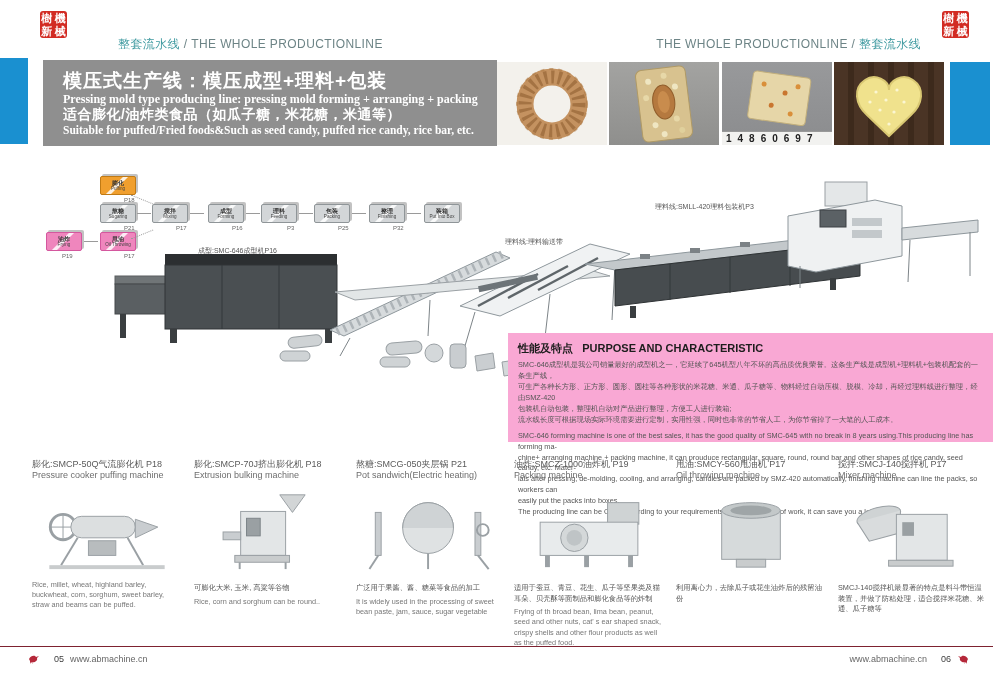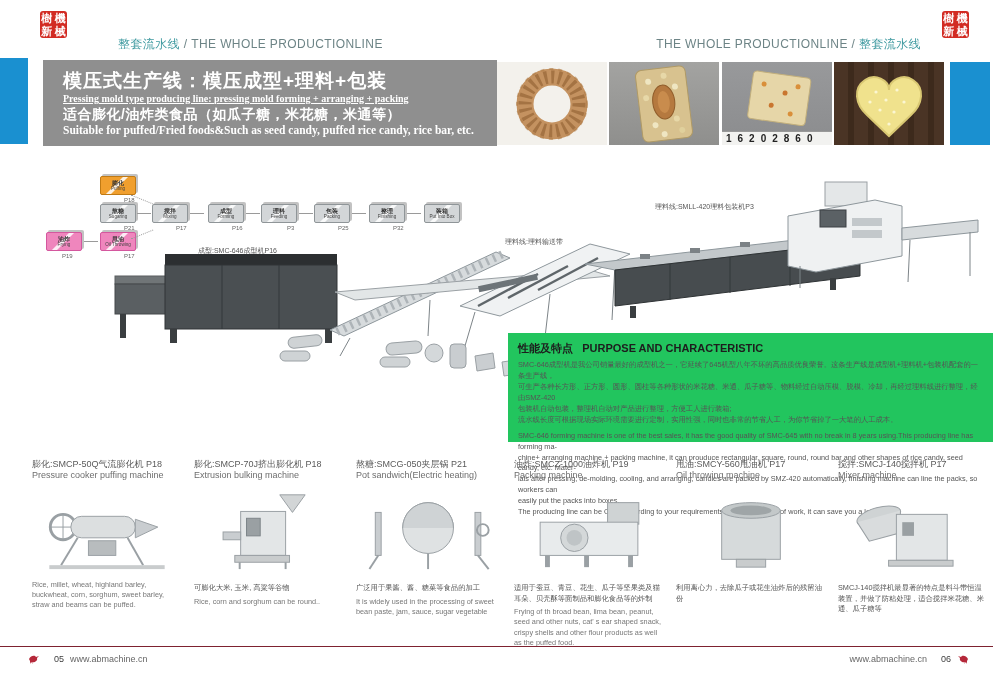--- a/index.html
+++ b/index.html
@@ -12,21 +12,21 @@
          display:grid;grid-template-columns:1fr 1fr;align-items:center;justify-items:center;
          font-size:11px;line-height:12px;font-weight:bold;}
   .tagline{font-size:12px;letter-spacing:.4px;color:#6d8486;white-space:nowrap;}
   .tagline .zh{color:#3f9aa0;}
 
   
   .accent{background:#1a90d0;}
   .titlebox{left:43px;top:60px;width:454px;height:86px;background:#8f8f8f;color:#fff;
             padding:10px 0 10px 20px;box-sizing:border-box;}
   .t-zh1{font-size:19px;font-weight:bold;letter-spacing:1px;line-height:22px;}
-  .t-en1{font-family:"Liberation Serif","DejaVu Serif",serif;font-weight:bold;font-size:10px;line-height:14px;text-decoration:underline;}
+  .t-en1{font-family:"Liberation Serif","DejaVu Serif",serif;font-weight:bold;font-size:12px;line-height:14px;}
   .t-zh2{font-size:14px;font-weight:bold;line-height:17px;letter-spacing:.5px;}
   .t-en2{font-family:"Liberation Serif","DejaVu Serif",serif;font-weight:bold;font-size:11.5px;line-height:14px;}
 
   
   .photo{top:62px;width:110px;height:83px;overflow:hidden;}
   .ruler{position:absolute;left:0;bottom:0;width:110px;height:13px;background:#f2f2f0;
          color:#222;font-size:10px;font-weight:bold;letter-spacing:6px;padding-left:4px;
          line-height:13px;border-top:1px solid #999;}
 
   
@@ -39,21 +39,21 @@
   .c-orange{background-color:#f09f2e;border:1px solid #c07a14;}
   .c-pink{background-color:#ef86bd;border:1px solid #d4579e;}
   .c-gray{background-color:#d3d6d8;border:1px solid #8f9598;}
   .pref{position:absolute;font-size:6px;color:#666;}
   .conn-h{position:absolute;width:14px;border-top:1px solid #9a9a9a;}
   .conn-d{position:absolute;width:24px;border-top:1px dotted #9a9a9a;}
 
   .diag-label{position:absolute;font-size:7px;color:#555;white-space:nowrap;}
 
   
-  .purpose{left:508px;top:333px;width:485px;height:109px;background:#22c55e;
+  .purpose{left:508px;top:333px;width:485px;height:109px;background:#f9a8d4;
            padding:8px 10px;box-sizing:border-box;}
   .purpose h3{margin:0 0 4px 0;font-size:11px;color:#1d1d1d;}
   .p-body{font-size:7.3px;line-height:1.5;color:#555;white-space:pre-line;}
   .p-body.en{margin-top:5px;}
 
   
   .mcol{top:447px;width:150px;}
   .m-h-zh{font-size:9px;color:#5a5a5a;line-height:11px;white-space:nowrap;margin-top:12px;}
   .m-h-en{font-size:9px;color:#6e6e6e;line-height:11px;white-space:nowrap;}
   .m-img{margin-top:6px;width:150px;height:86px;}
@@ -126,21 +126,21 @@
     <svg width="110" height="70" viewBox="0 0 110 70">
       <g transform="rotate(8 55 38)">
         <rect x="28" y="12" width="58" height="48" rx="4" fill="#e6d6a8" stroke="#c2af7c"></rect>
         <circle cx="40" cy="24" r="2.5" fill="#d98f3a"></circle>
           <circle cx="62" cy="30" r="2.5" fill="#c9762f"></circle>
         <circle cx="74" cy="22" r="2.5" fill="#d98f3a"></circle>
           <circle cx="50" cy="44" r="2.5" fill="#c9762f"></circle>
         <circle cx="70" cy="50" r="2.5" fill="#d98f3a"></circle>
       </g>
     </svg>
-    <div class="ruler">16202860</div>
+    <div class="ruler">14860697</div>
   </div>
   <div class="abs photo" style="left:834px;background:repeating-linear-gradient(90deg,#4a3425 0 14px,#3d2a1c 14px 20px);">
     <svg width="110" height="83" viewBox="0 0 110 83">
       <path d="M55 28 C55 18 41 11 31 18 C19 26 21 42 33 53 L55 74 L77 53 C89 42 91 26 79 18 C69 11 55 18 55 28 Z" fill="#f0e28d" stroke="#d9c873" stroke-width="2"></path>
       <g fill="#fbf6d2">
         <circle cx="42" cy="30" r="1.6"></circle>
           <circle cx="52" cy="38" r="1.6"></circle>
           <circle cx="63" cy="28" r="1.6"></circle>
         <circle cx="46" cy="48" r="1.6"></circle>
           <circle cx="60" cy="50" r="1.6"></circle>

